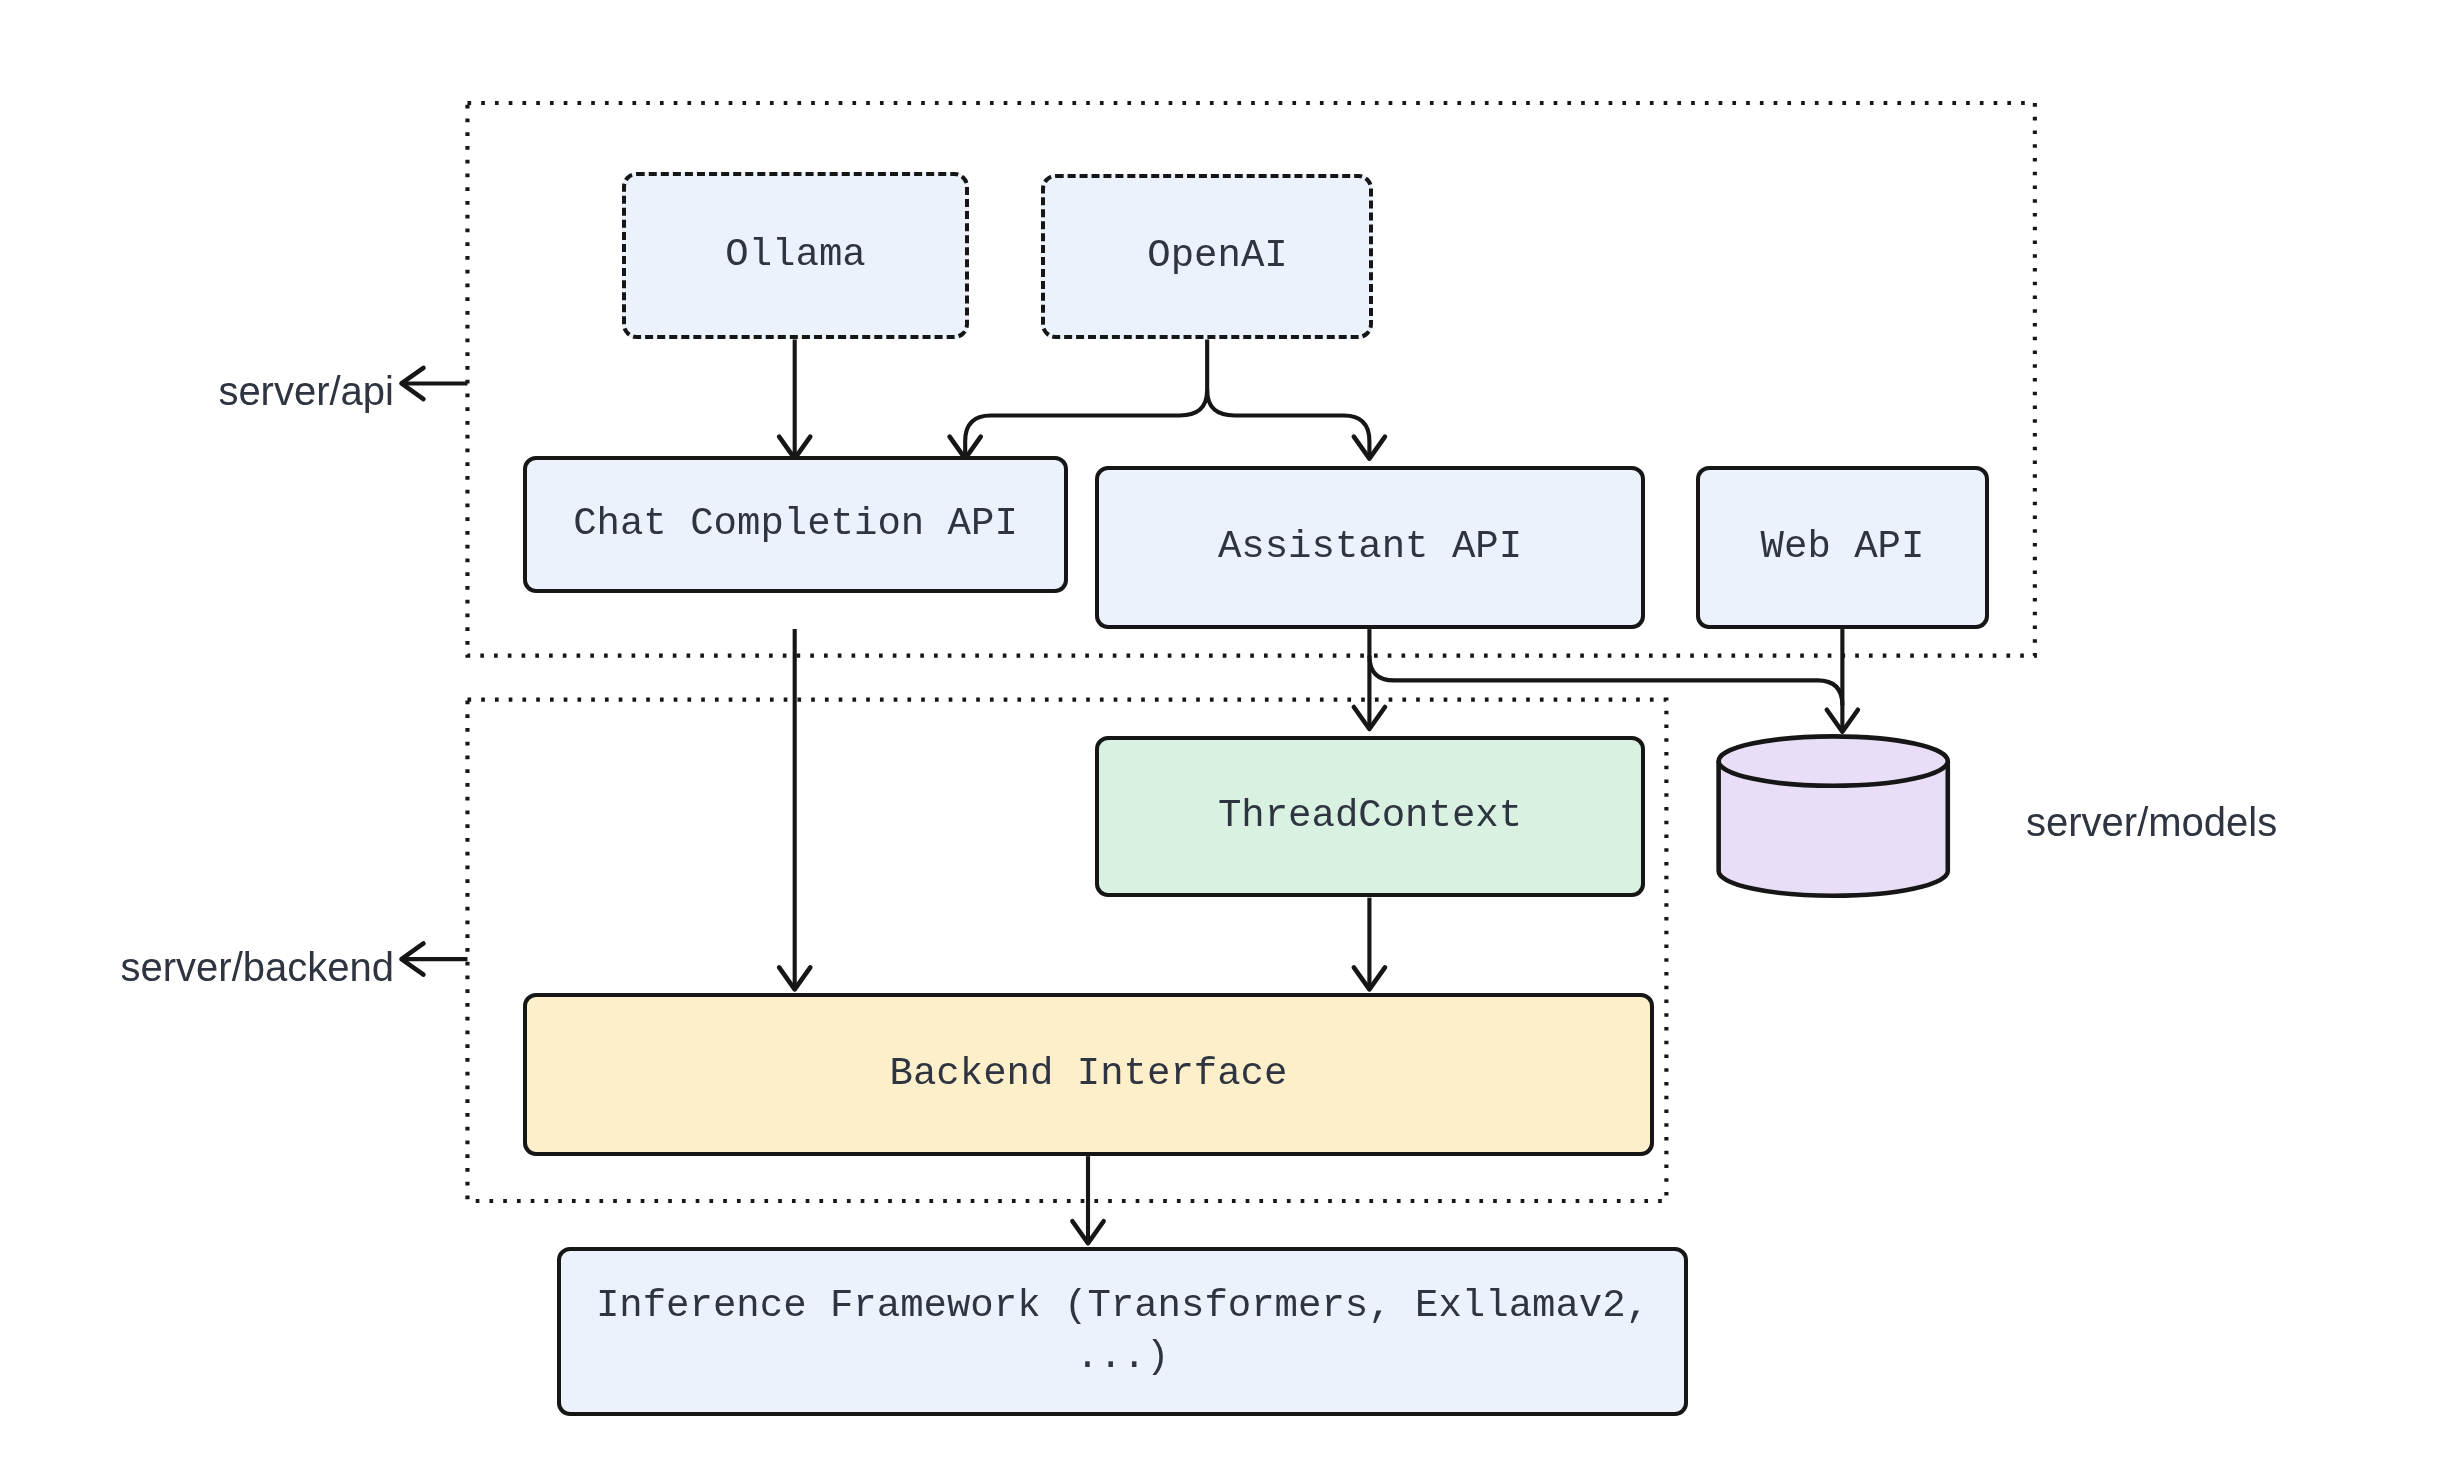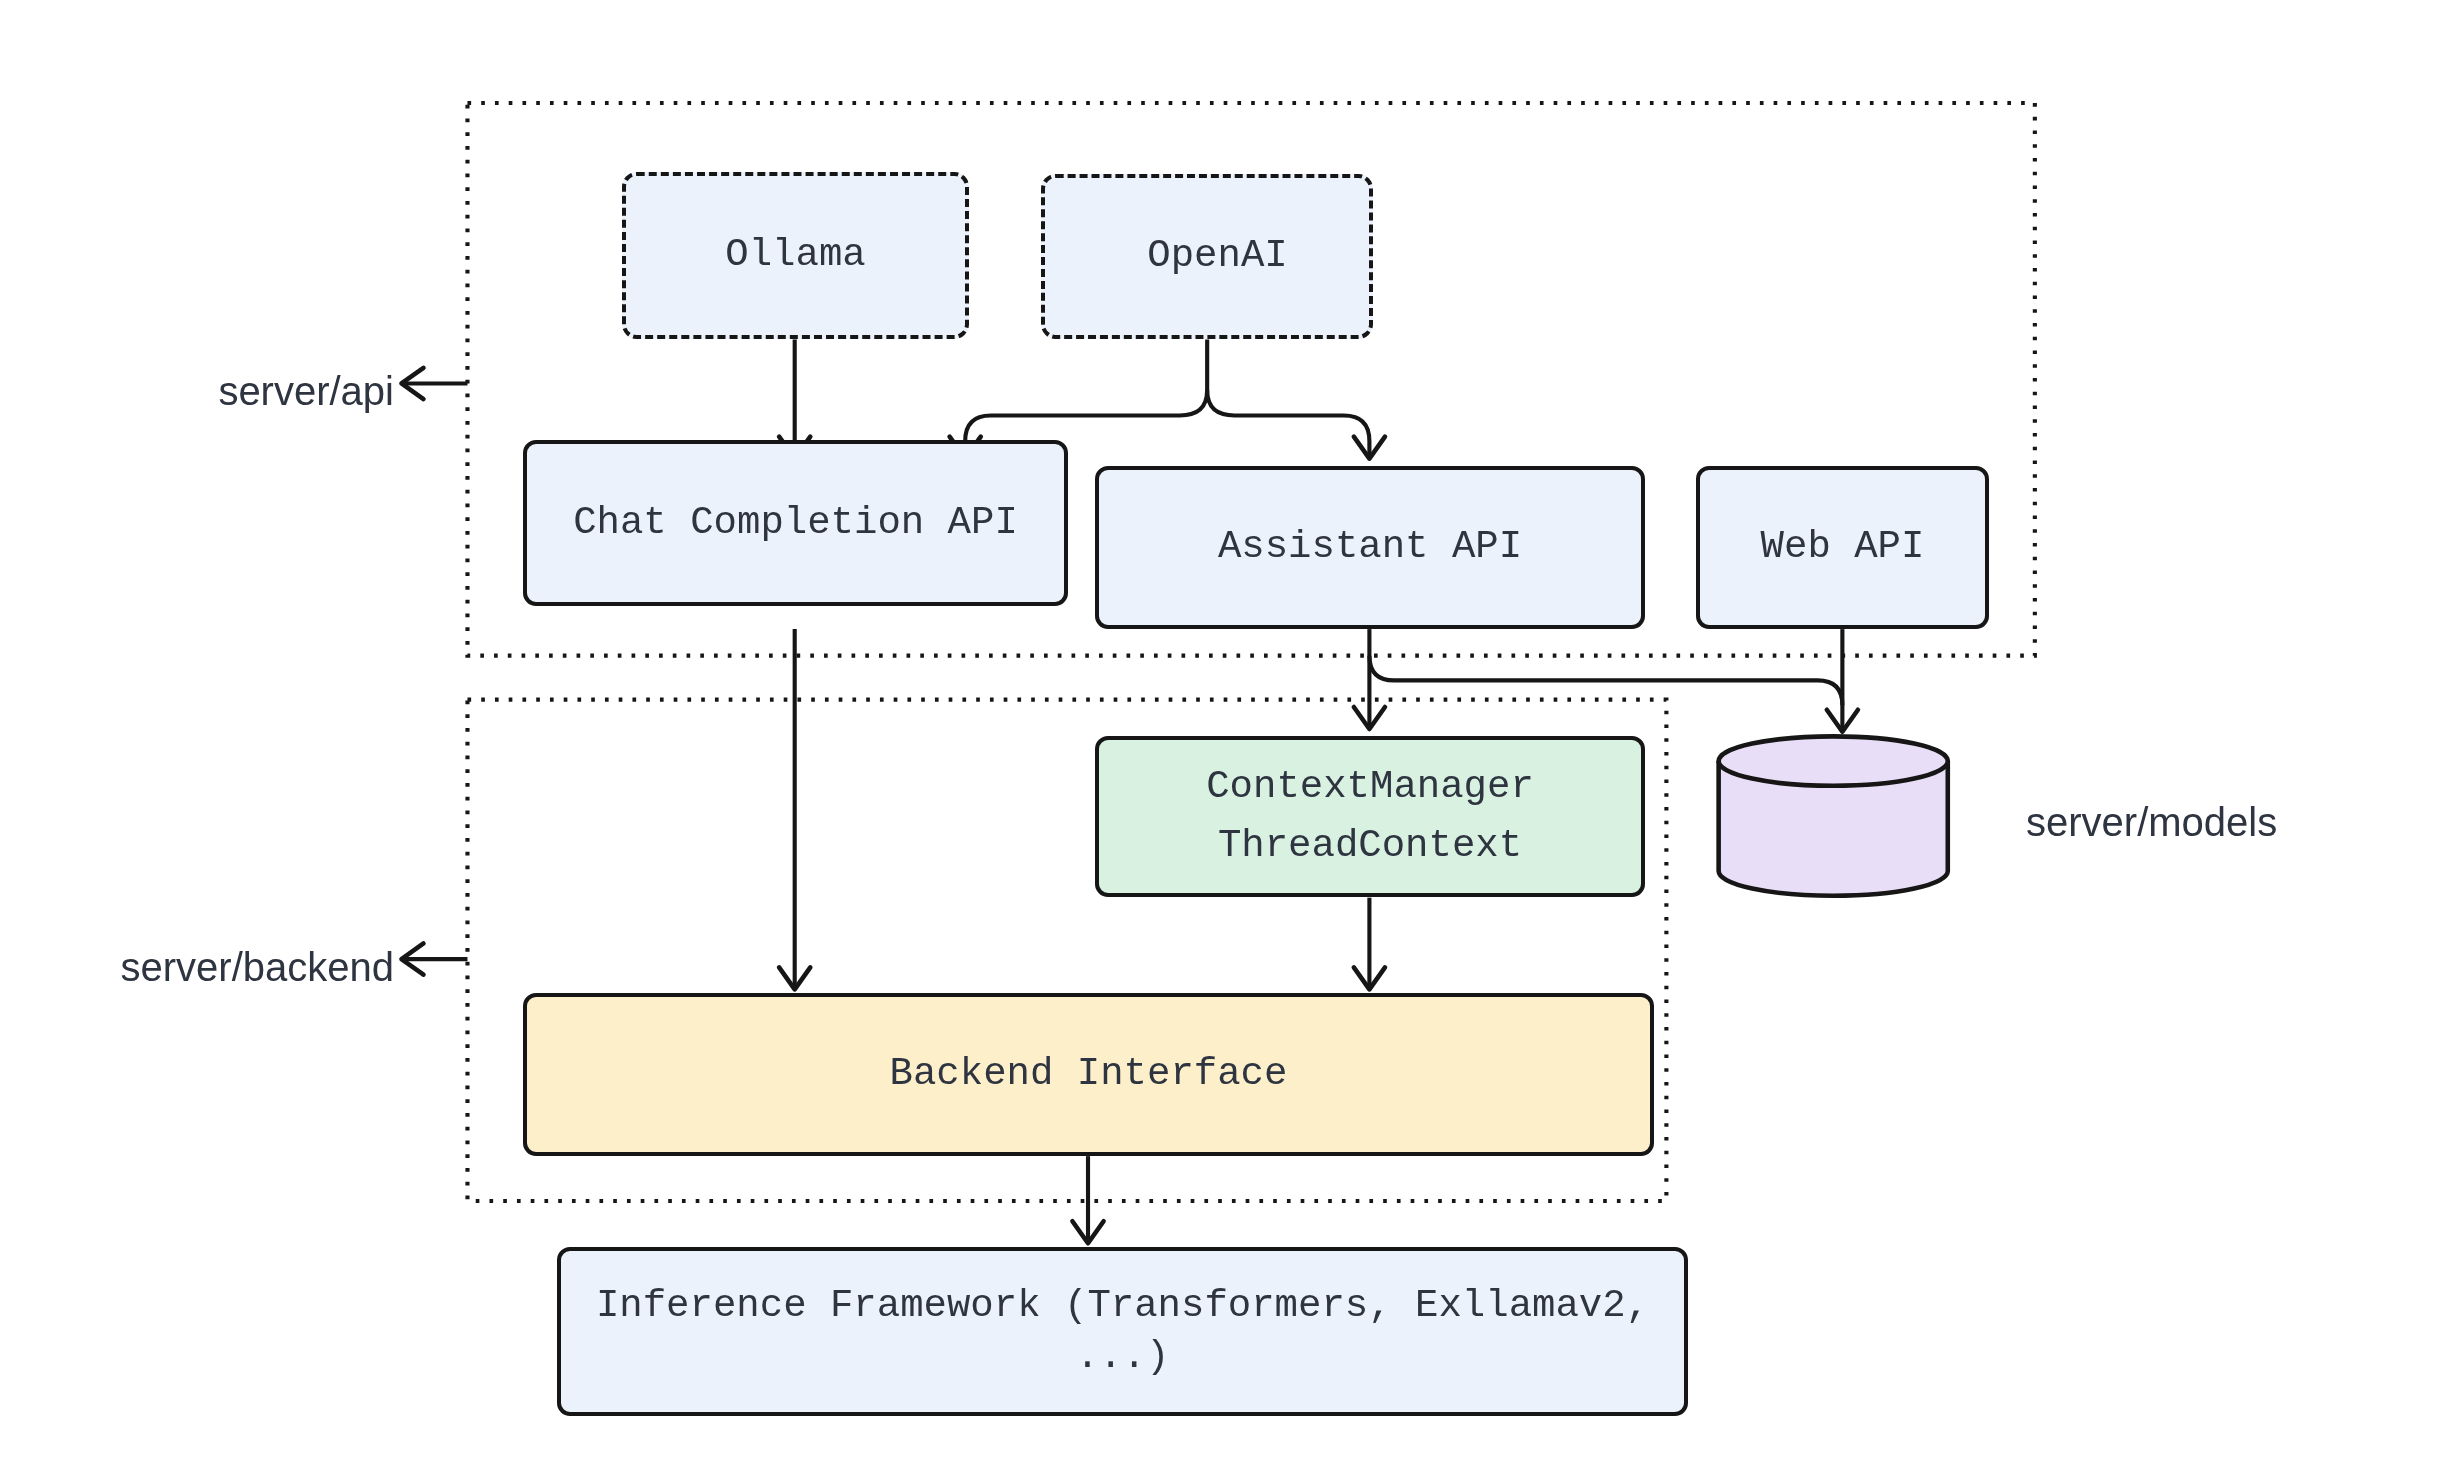--- a/index.html
+++ b/index.html
@@ -93,34 +93,33 @@
   <div class="group-label" style="left:2026px; top:798px;">server/models</div>
 
   <div class="node dashed fill-blue" style="left:622px; top:172px; width:347px; height:167px;">
     <span>Ollama</span>
   </div>
 
   <div class="node dashed fill-blue" style="left:1041px; top:174px; width:332px; height:165px;padding-left:21px;">
     <span>OpenAI</span>
   </div>
 
-  <div class="node solid fill-blue" style="left:523px; top:440px; width:545px; height:166px;">
+  <div class="node solid fill-blue" style="left:523px; top:456px; width:545px; height:137px;">
     <span>Chat Completion API</span>
   </div>
 
   <div class="node solid fill-blue" style="left:1095px; top:466px; width:550px; height:163px;">
     <span>Assistant API</span>
   </div>
 
   <div class="node solid fill-blue" style="left:1696px; top:466px; width:293px; height:163px;">
     <span>Web API</span>
   </div>
 
   <div class="node solid fill-green" style="left:1095px; top:736px; width:550px; height:161px; line-height:1.5;">
-    <span>ContextManager</span>
     <span>ThreadContext</span>
   </div>
 
 
   <div class="node solid fill-yellow" style="left:523px; top:993px; width:1131px; height:163px;">
     <span>Backend Interface</span>
   </div>
 
   <div class="node solid fill-blue" style="left:523px; top:1247px; width:1131px; height:169px;margin-left:34px;">
     <span>Inference Framework (Transformers, Exllamav2, ...)</span>

